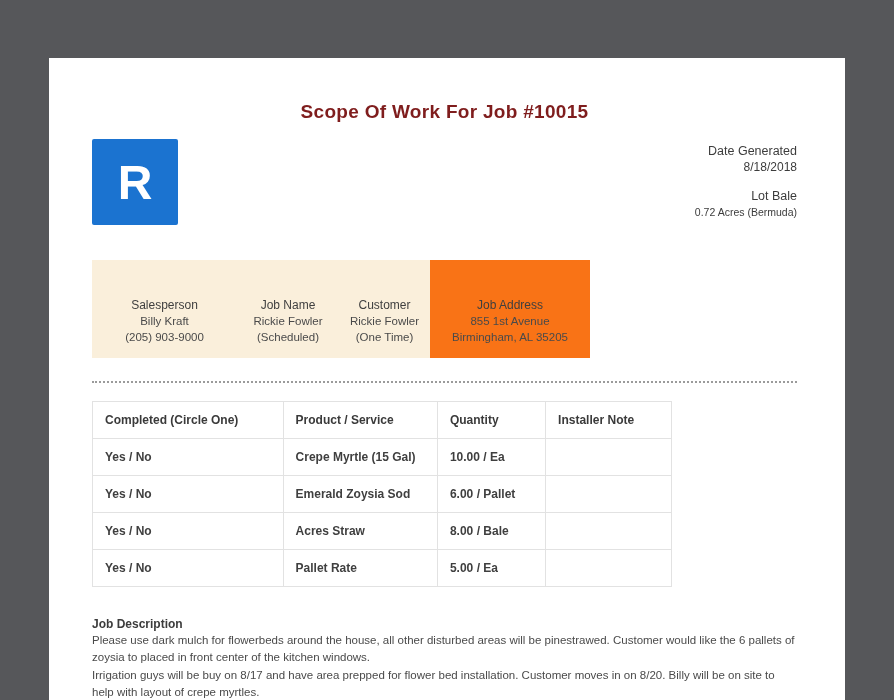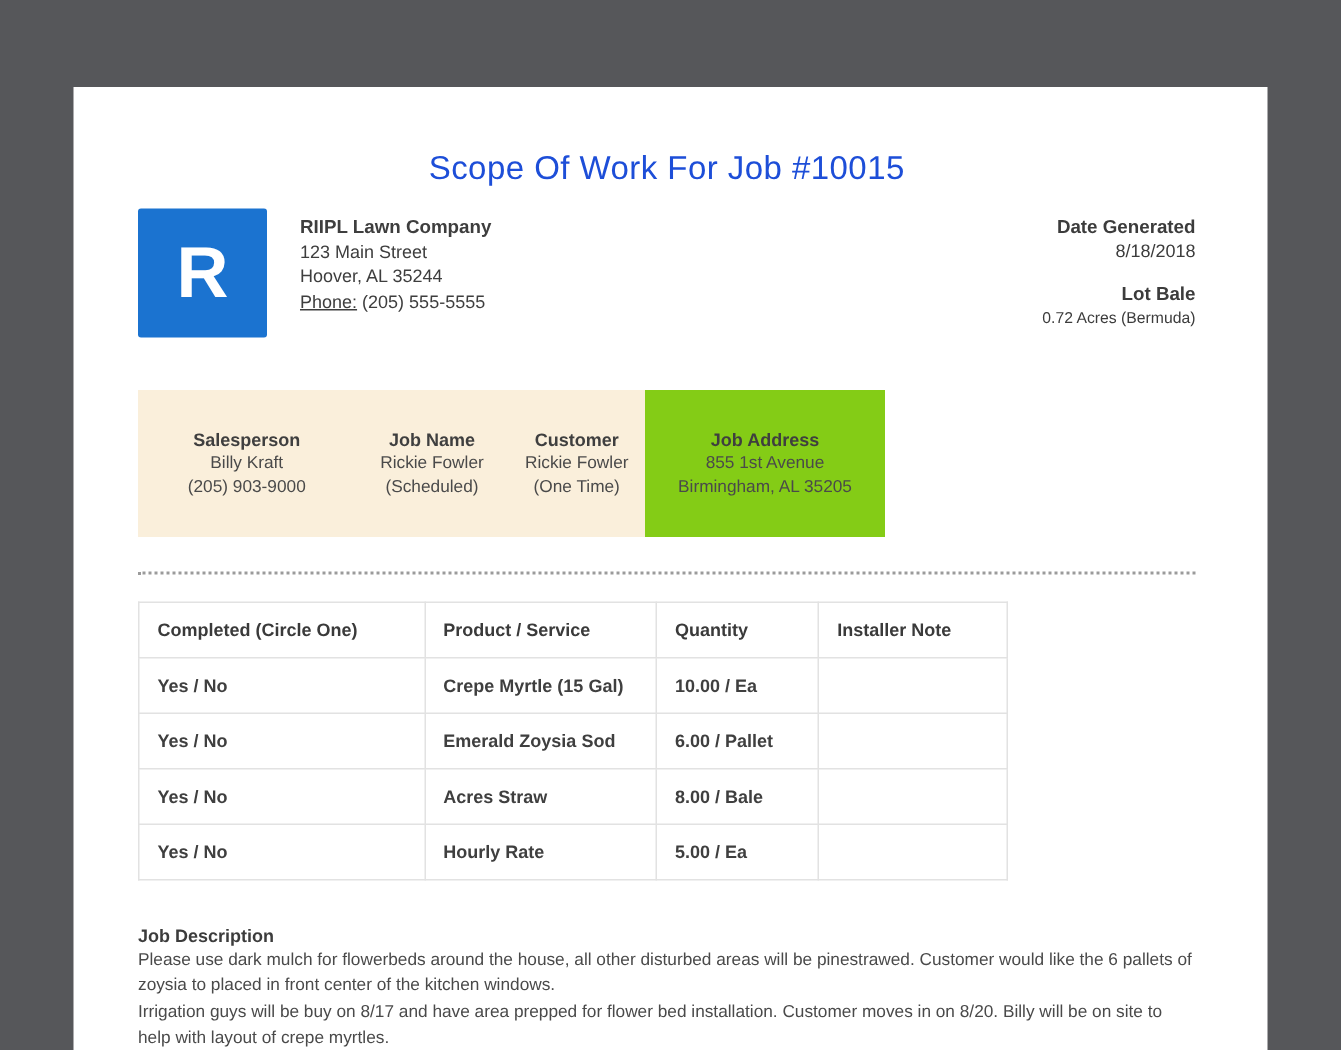--- a/index.html
+++ b/index.html
@@ -10,55 +10,55 @@
   }
   .page {
     width: 796px;
     min-height: 642px;
     margin: 58px auto 0;
     background: #ffffff;
     padding: 44px 48px 40px 43px;
   }
   .doc-title {
     text-align: center;
-    font-size: 22px;
+    font-size: 19px;
     line-height: 20px;
-    font-weight: 400;
-    color: #1d4ed8;
+    font-weight: 700;
+    color: #7f1d1d;
     letter-spacing: 0.3px;
   }
   .header-row { display: flex; margin-top: 17px; }
   .logo {
     width: 86px; height: 86px;
     background: #1b73d0;
     color: #ffffff;
     font-size: 48px;
     font-weight: 700;
     display: flex; align-items: center; justify-content: center;
     border-radius: 2px;
     flex-shrink: 0;
   }
   .company-info { margin-left: 22px; padding-top: 4px; font-size: 12px; color: #3e3e3e; }
   .company-info > div { line-height: 16.5px; }
   .company-name { font-weight: 700; font-size: 12.5px; }
   .phone-label { text-decoration: underline; }
   .meta { margin-left: auto; text-align: right; padding-top: 4px; color: #3c3c3c; }
-  .meta-label { font-weight: 700; font-size: 12.5px; line-height: 16px; }
+  .meta-label { font-weight: 400; font-size: 12.5px; line-height: 16px; }
   .meta-value { font-size: 12px; line-height: 16px; margin-bottom: 13px; }
   .meta-value.small { font-size: 10.5px; margin-bottom: 18px; }
 
   .summary-band { display: flex; margin-top: 22px; width: 498px; height: 98px; background: #faefdb; }
   .summary-col { text-align: center; padding-top: 25px; font-size: 11.5px; color: #4a4a4a; }
   .summary-col > div { line-height: 16px; }
-  .summary-col .label { font-weight: 700; font-size: 12px; color: #3f3f3f; }
+  .summary-col .label { font-weight: 400; font-size: 12px; color: #3f3f3f; margin-top: 12px; }
   .c0 { width: 145px; }
   .c1 { width: 102px; }
   .c2 { width: 91px; }
   .c3 { width: 160px; }
-  .highlight { background: #84cc16; }
+  .highlight { background: #f97316; }
 
   .divider { margin-top: 23px; border-top: 2px dotted #9b9b9b; width: 705px; }
 
   table { width: 580px; border-collapse: collapse; margin-top: 18px; }
   th, td {
     border: 1px solid #e2e2e2;
     font-size: 12px;
     color: #3f3f3f;
     text-align: left;
     padding: 0 12px;
@@ -73,29 +73,20 @@
 </head>
 <body>
 
 <div class="page">
 
   <div class="doc-title">Scope Of Work For Job #10015</div>
 
   <div class="header-row">
     <div class="logo">
       <span>R</span>
-    </div>
-    <div class="company-info">
-      <div class="company-name">RIIPL Lawn Company</div>
-      <div>123 Main Street</div>
-      <div>Hoover, AL 35244</div>
-      <div>
-        <span class="phone-label">Phone:</span>
-        <span>(205) 555-5555</span>
-      </div>
     </div>
     <div class="meta">
       <div class="meta-label">Date Generated</div>
       <div class="meta-value">8/18/2018</div>
       <div class="meta-label">Lot Bale</div>
       <div class="meta-value small">0.72 Acres (Bermuda)</div>
     </div>
   </div>
 
   <div class="summary-band">
@@ -152,21 +143,21 @@
         <td></td>
       </tr>
       <tr>
         <td>Yes / No</td>
         <td>Acres Straw</td>
         <td>8.00 / Bale</td>
         <td></td>
       </tr>
       <tr>
         <td>Yes / No</td>
-        <td>Hourly Rate</td>
+        <td>Pallet Rate</td>
         <td>5.00 / Ea</td>
         <td></td>
       </tr>
     </tbody>
   </table>
 
   <div class="job-desc">
     <div class="job-desc-heading">Job Description</div>
     <p>Please use dark mulch for flowerbeds around the house, all other disturbed areas will be pinestrawed. Customer would like the 6 pallets of zoysia to placed in front center of the kitchen windows.</p>
     <p>Irrigation guys will be buy on 8/17 and have area prepped for flower bed installation. Customer moves in on 8/20. Billy will be on site to help with layout of crepe myrtles.</p>

